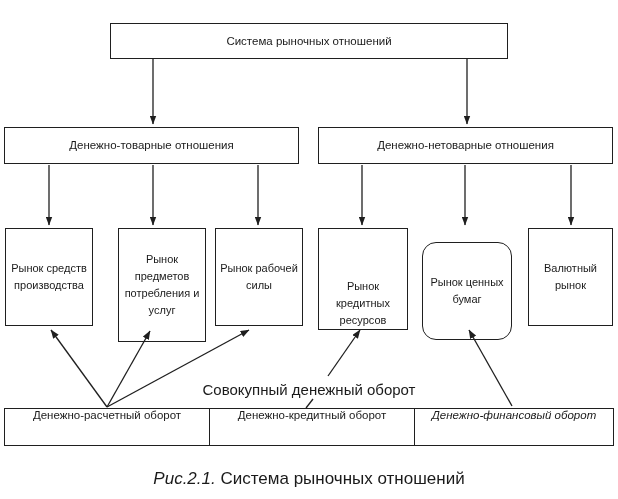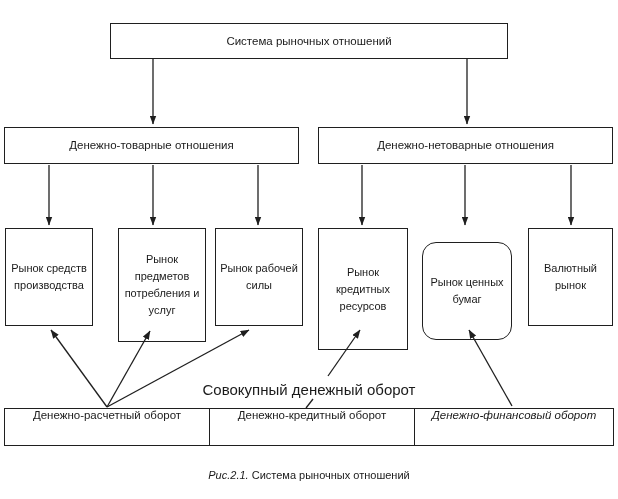--- a/index.html
+++ b/index.html
@@ -33,21 +33,21 @@
     text-align:center;font-size:11.5px;box-sizing:border-box;
     height:100%;
   }
   .bottom-cell + .bottom-cell{border-left:1.5px solid var(--line,#1f1f1f);}
   .float-label{
     position:absolute;left:0;top:381px;width:618px;
     text-align:center;font-size:15px;
   }
   .caption{
     position:absolute;left:0;top:469px;width:618px;
-    text-align:center;font-size:11px;
+    text-align:center;font-size:17px;
   }
   .caption .fig-num{font-style:italic;}
   .arrows{position:absolute;left:0;top:0;width:618px;height:499px;pointer-events:none;}
   .arrows line{stroke:var(--line,#1f1f1f);stroke-width:1.3px;}
   .arrows .ah{fill:var(--line,#1f1f1f);}
 </style>
 </head>
 <body>
 
 <div class="stage">
@@ -65,21 +65,21 @@
 
   <div class="box market" style="left:5px;top:228px;width:88px;height:98px;">
     <span>Рынок средств производства</span>
   </div>
   <div class="box market" style="left:110px;top:228px;width:88px;height:114px;margin-left:8px;">
     <span>Рынок предметов потребления и услуг</span>
   </div>
   <div class="box market" style="left:215px;top:228px;width:88px;height:98px;">
     <span>Рынок рабочей силы</span>
   </div>
-  <div class="box market" style="left:318px;top:228px;width:90px;height:122px;">
+  <div class="box market" style="left:318px;top:228px;width:90px;height:102px;align-items:flex-end;">
     <span>Рынок кредитных ресурсов</span>
   </div>
   <div class="box market" style="left:422px;top:242px;width:90px;height:98px;border-radius:14px;">
     <span>Рынок ценных бумаг</span>
   </div>
   <div class="box market" style="left:528px;top:228px;width:85px;height:98px;">
     <span>Валютный рынок</span>
   </div>
 
   <div class="float-label">

